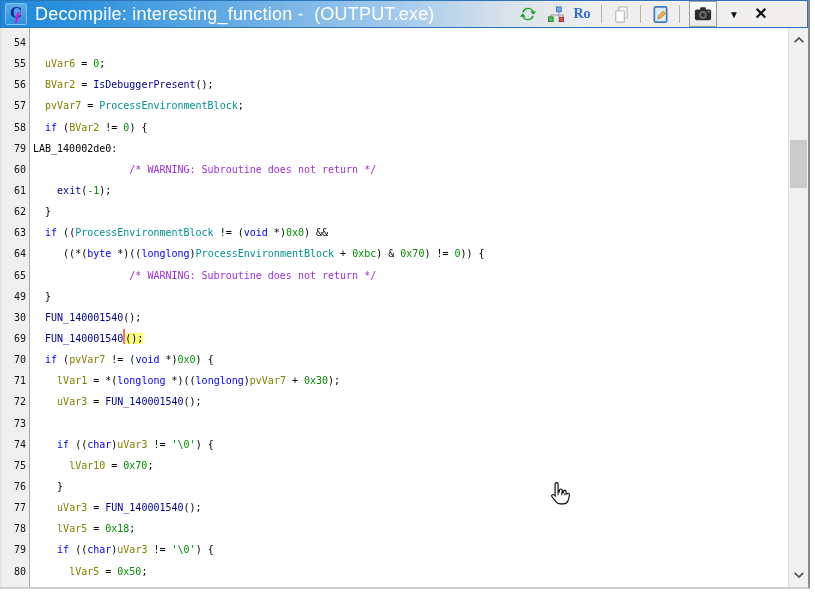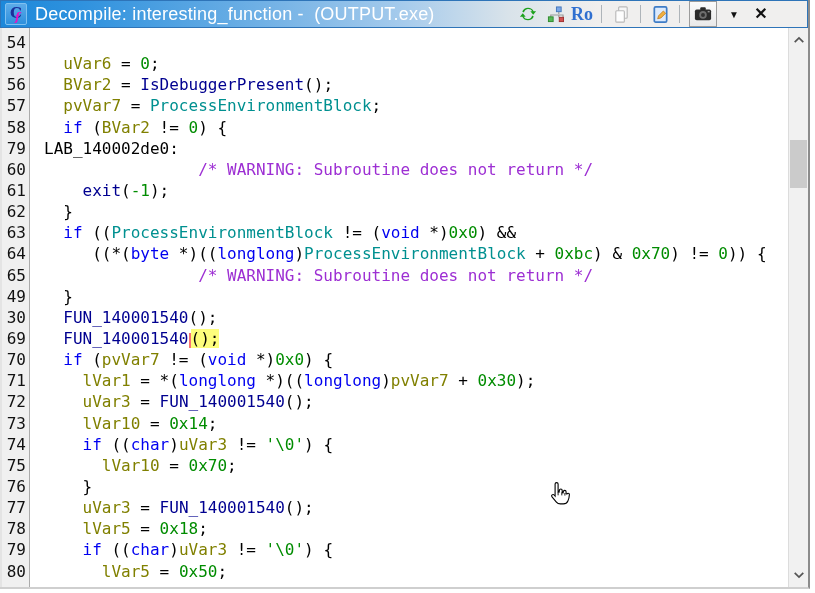--- a/index.html
+++ b/index.html
@@ -17,34 +17,34 @@
     background:linear-gradient(#5cabe9,#2e90dd);border:1px solid #7fc0f0;
     display:flex;align-items:flex-start;justify-content:center;position:relative;}
   .app-icon-c{color:#1b2f9b;font-weight:bold;font-size:15px;line-height:18px;font-family:"DejaVu Serif",serif;}
   .app-icon-f{position:absolute;left:9px;top:7px;color:#e511c4;font-weight:bold;font-style:italic;
     font-size:11px;font-family:"DejaVu Serif",serif;}
   .title-text{color:#ffffff;font-size:18px;margin-left:8px;white-space:pre;letter-spacing:.2px;}
   .tb-tools{margin-left:auto;margin-right:36px;display:flex;align-items:center;gap:7px;height:100%;}
   .tool-btn{width:20px;height:20px;display:flex;align-items:center;justify-content:center;cursor:default;}
   .tool-btn svg{display:block;}
   .tool-sep{width:1px;height:18px;background:#aeb4b9;margin:0 2px;}
-  .ro-label{color:#2f6fd0;font-weight:bold;font-size:18px;font-family:"Liberation Serif",serif;}
+  .ro-label{color:#2f6fd0;font-weight:bold;font-size:14px;font-family:"Liberation Serif",serif;}
   .boxed{border:1px solid #9c9c9c;background:linear-gradient(#fbfbfb,#e9e9e9);width:26px;height:24px;}
   .menu-glyph{font-size:10px;color:#111;}
   .close-glyph{font-size:16px;font-weight:bold;color:#111;line-height:16px;}
 
   
   .content{position:absolute;left:0;top:28px;width:808px;bottom:0;background:#ffffff;overflow:hidden;}
   .gutter-bg{position:absolute;left:0;top:0;bottom:0;width:30px;background:#f0f0f0;
     border-left:2px solid #e4e4e4;border-right:1px solid #ababab;box-sizing:border-box;}
   .code-view{position:absolute;left:0;top:0;right:20px;bottom:0;overflow:hidden;padding-top:4px;}
   .line{height:21.15px;line-height:21.15px;white-space:pre;display:flex;
-        font-family:"DejaVu Sans Mono",monospace;font-size:16px;}
+        font-family:"DejaVu Sans Mono",monospace;font-size:10px;}
   .num{width:26px;flex:0 0 26px;text-align:right;padding-right:4px;color:#111;}
-  .code{padding-left:14px;}
+  .code{padding-left:3px;}
   .tk-p{color:#000000}
   .tk-v{color:#808000}
   .tk-k{color:#0000f0}
   .tk-f{color:#000090}
   .tk-g{color:#009090}
   .tk-c{color:#008c00}
   .tk-m{color:#9d2fd3}
   .tk-l{color:#000000}
   .tk-h{background:#fdfd7c;color:#000000}
   .caret{display:inline-block;width:2px;height:15px;background:#f87272;vertical-align:text-bottom;}
@@ -136,21 +136,21 @@
         <div class="line"><span class="num">62</span><span class="code"><span class="tk-p">  }</span></span></div>
         <div class="line"><span class="num">63</span><span class="code"><span class="tk-p">  </span><span class="tk-k">if</span><span class="tk-p"> ((</span><span class="tk-g">ProcessEnvironmentBlock</span><span class="tk-p"> != (</span><span class="tk-k">void</span><span class="tk-p"> *)</span><span class="tk-c">0x0</span><span class="tk-p">) &amp;&amp;</span></span></div>
         <div class="line"><span class="num">64</span><span class="code"><span class="tk-p">     ((*(</span><span class="tk-k">byte</span><span class="tk-p"> *)((</span><span class="tk-k">longlong</span><span class="tk-p">)</span><span class="tk-g">ProcessEnvironmentBlock</span><span class="tk-p"> + </span><span class="tk-c">0xbc</span><span class="tk-p">) &amp; </span><span class="tk-c">0x70</span><span class="tk-p">) != </span><span class="tk-c">0</span><span class="tk-p">)) {</span></span></div>
         <div class="line"><span class="num">65</span><span class="code"><span class="tk-p">                </span><span class="tk-m">/* WARNING: Subroutine does not return */</span></span></div>
         <div class="line"><span class="num">49</span><span class="code"><span class="tk-p">  }</span></span></div>
         <div class="line"><span class="num">30</span><span class="code"><span class="tk-p">  </span><span class="tk-f">FUN_140001540</span><span class="tk-p">();</span></span></div>
         <div class="line"><span class="num">69</span><span class="code"><span class="tk-p">  </span><span class="tk-f">FUN_140001540</span><span class="caret"></span><span class="tk-h">();</span></span></div>
         <div class="line"><span class="num">70</span><span class="code"><span class="tk-p">  </span><span class="tk-k">if</span><span class="tk-p"> (</span><span class="tk-v">pvVar7</span><span class="tk-p"> != (</span><span class="tk-k">void</span><span class="tk-p"> *)</span><span class="tk-c">0x0</span><span class="tk-p">) {</span></span></div>
         <div class="line"><span class="num">71</span><span class="code"><span class="tk-p">    </span><span class="tk-v">lVar1</span><span class="tk-p"> = *(</span><span class="tk-k">longlong</span><span class="tk-p"> *)((</span><span class="tk-k">longlong</span><span class="tk-p">)</span><span class="tk-v">pvVar7</span><span class="tk-p"> + </span><span class="tk-c">0x30</span><span class="tk-p">);</span></span></div>
         <div class="line"><span class="num">72</span><span class="code"><span class="tk-p">    </span><span class="tk-v">uVar3</span><span class="tk-p"> = </span><span class="tk-f">FUN_140001540</span><span class="tk-p">();</span></span></div>
-        <div class="line"><span class="num">73</span><span class="code"><span class="tk-p">    </span><span class="tk-v">lVar10</span><span class="tk-p"> = </span><span class="tk-c">0x14</span><span class="tk-p">;</span></span></div>
+        <div class="line"><span class="num">73</span></div>
         <div class="line"><span class="num">74</span><span class="code"><span class="tk-p">    </span><span class="tk-k">if</span><span class="tk-p"> ((</span><span class="tk-k">char</span><span class="tk-p">)</span><span class="tk-v">uVar3</span><span class="tk-p"> != </span><span class="tk-c">'\0'</span><span class="tk-p">) {</span></span></div>
         <div class="line"><span class="num">75</span><span class="code"><span class="tk-p">      </span><span class="tk-v">lVar10</span><span class="tk-p"> = </span><span class="tk-c">0x70</span><span class="tk-p">;</span></span></div>
         <div class="line"><span class="num">76</span><span class="code"><span class="tk-p">    }</span></span></div>
         <div class="line"><span class="num">77</span><span class="code"><span class="tk-p">    </span><span class="tk-v">uVar3</span><span class="tk-p"> = </span><span class="tk-f">FUN_140001540</span><span class="tk-p">();</span></span></div>
         <div class="line"><span class="num">78</span><span class="code"><span class="tk-p">    </span><span class="tk-v">lVar5</span><span class="tk-p"> = </span><span class="tk-c">0x18</span><span class="tk-p">;</span></span></div>
         <div class="line"><span class="num">79</span><span class="code"><span class="tk-p">    </span><span class="tk-k">if</span><span class="tk-p"> ((</span><span class="tk-k">char</span><span class="tk-p">)</span><span class="tk-v">uVar3</span><span class="tk-p"> != </span><span class="tk-c">'\0'</span><span class="tk-p">) {</span></span></div>
         <div class="line"><span class="num">80</span><span class="code"><span class="tk-p">      </span><span class="tk-v">lVar5</span><span class="tk-p"> = </span><span class="tk-c">0x50</span><span class="tk-p">;</span></span></div>
       </div>
 
     <div class="scrollbar">

